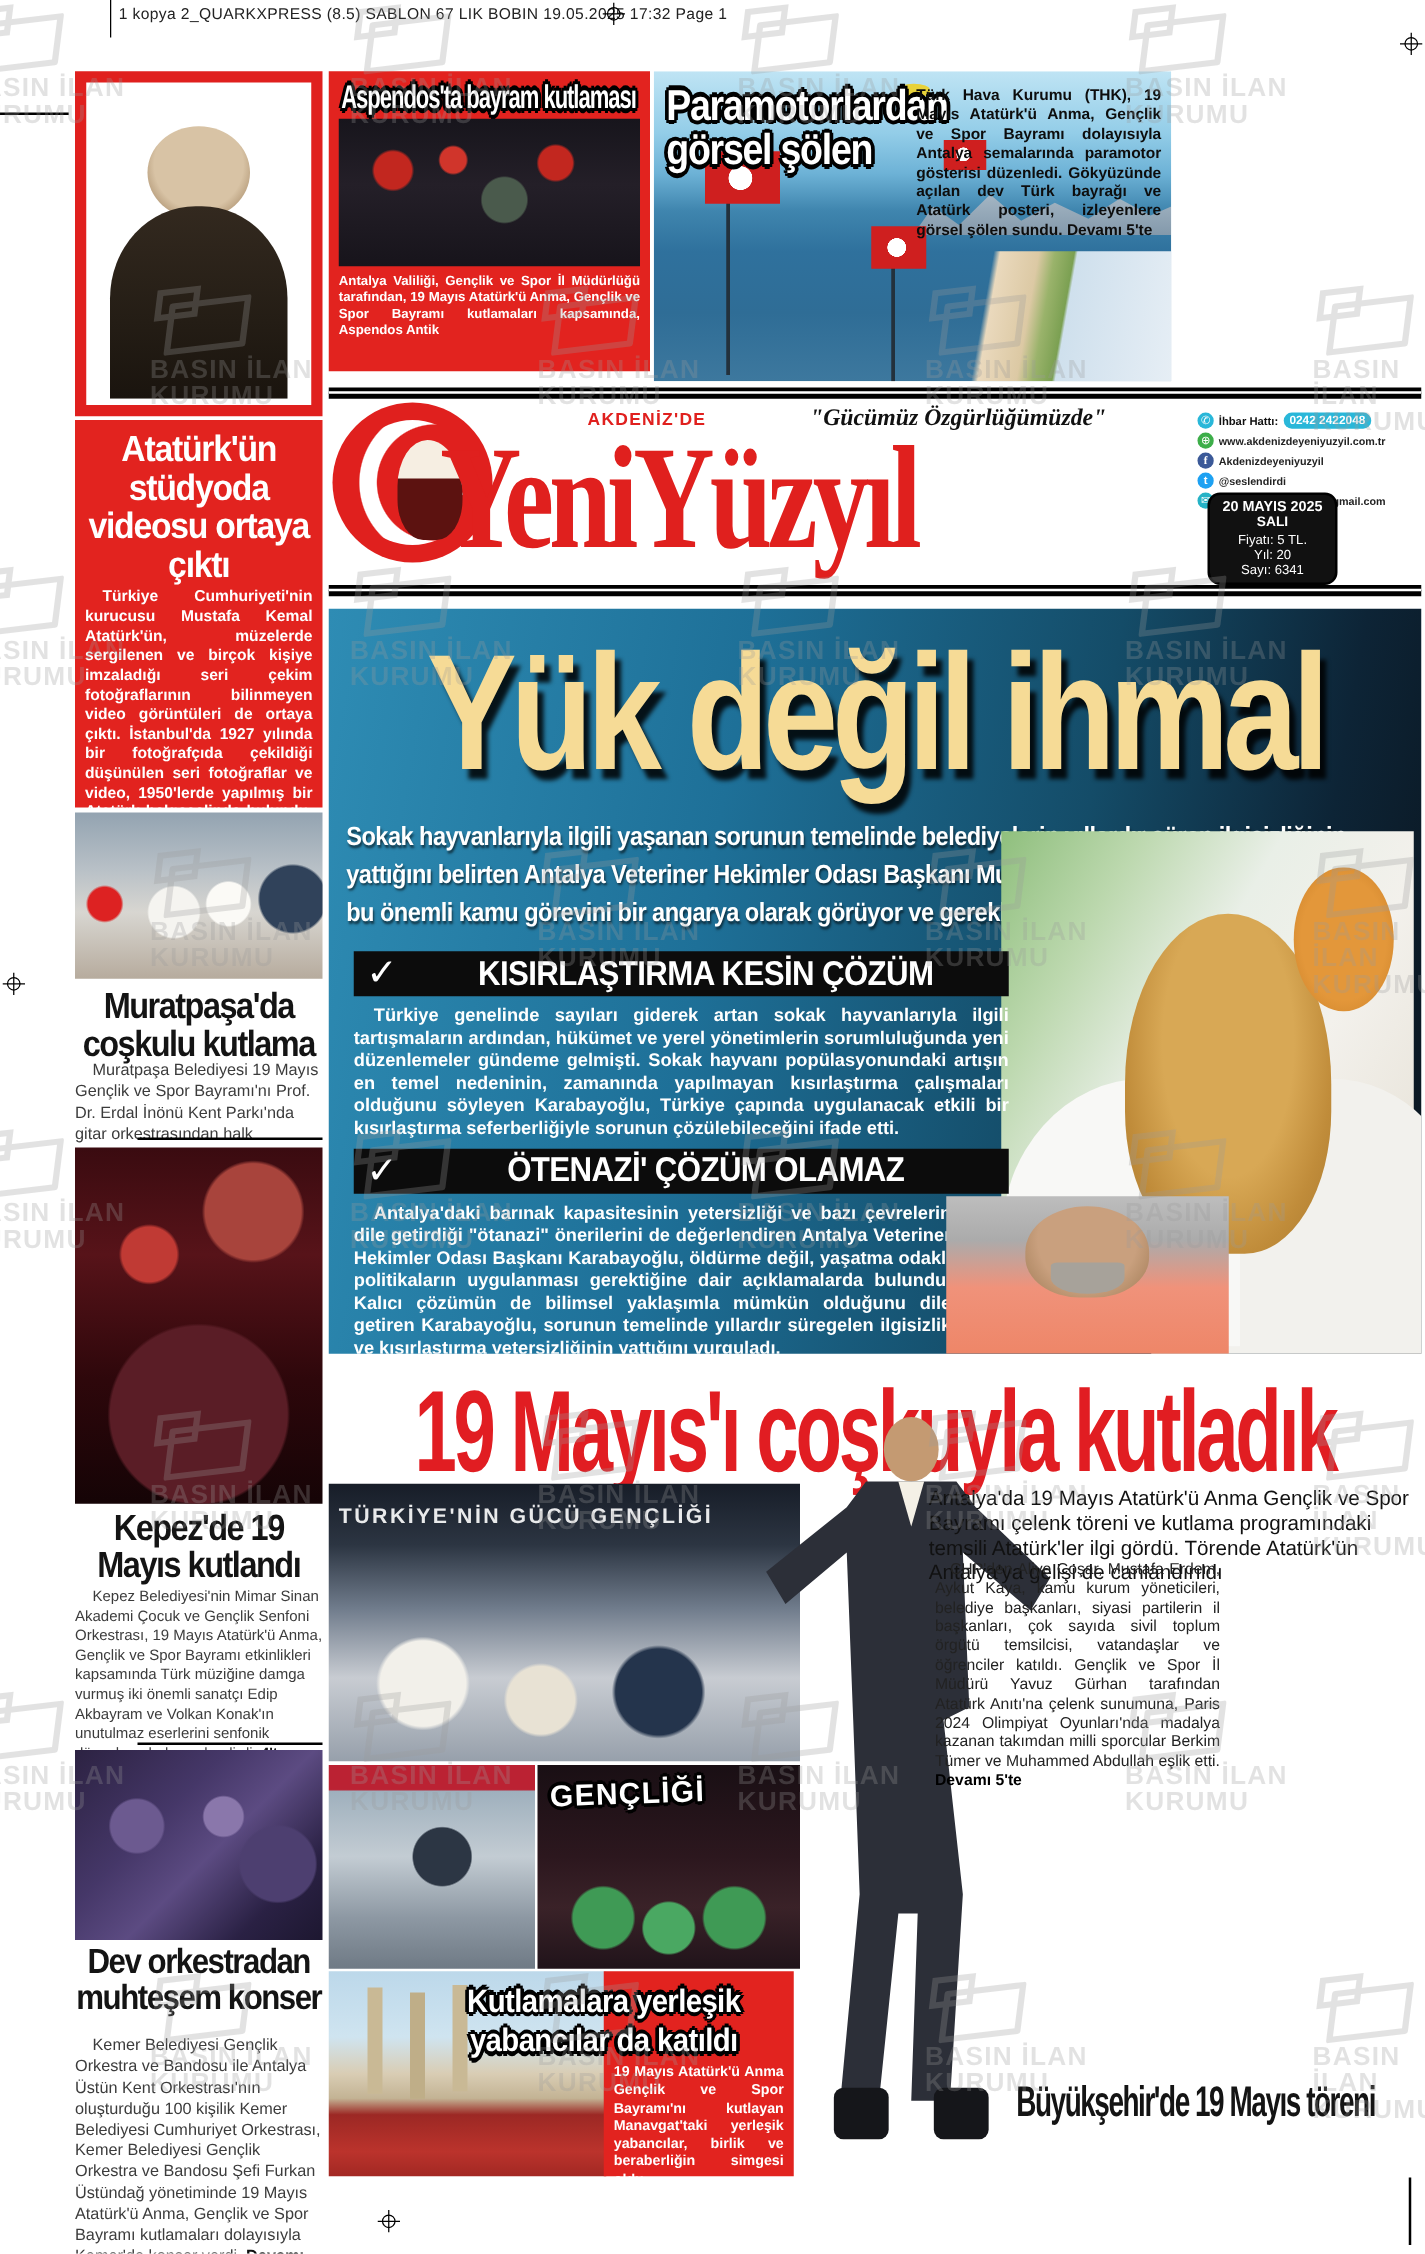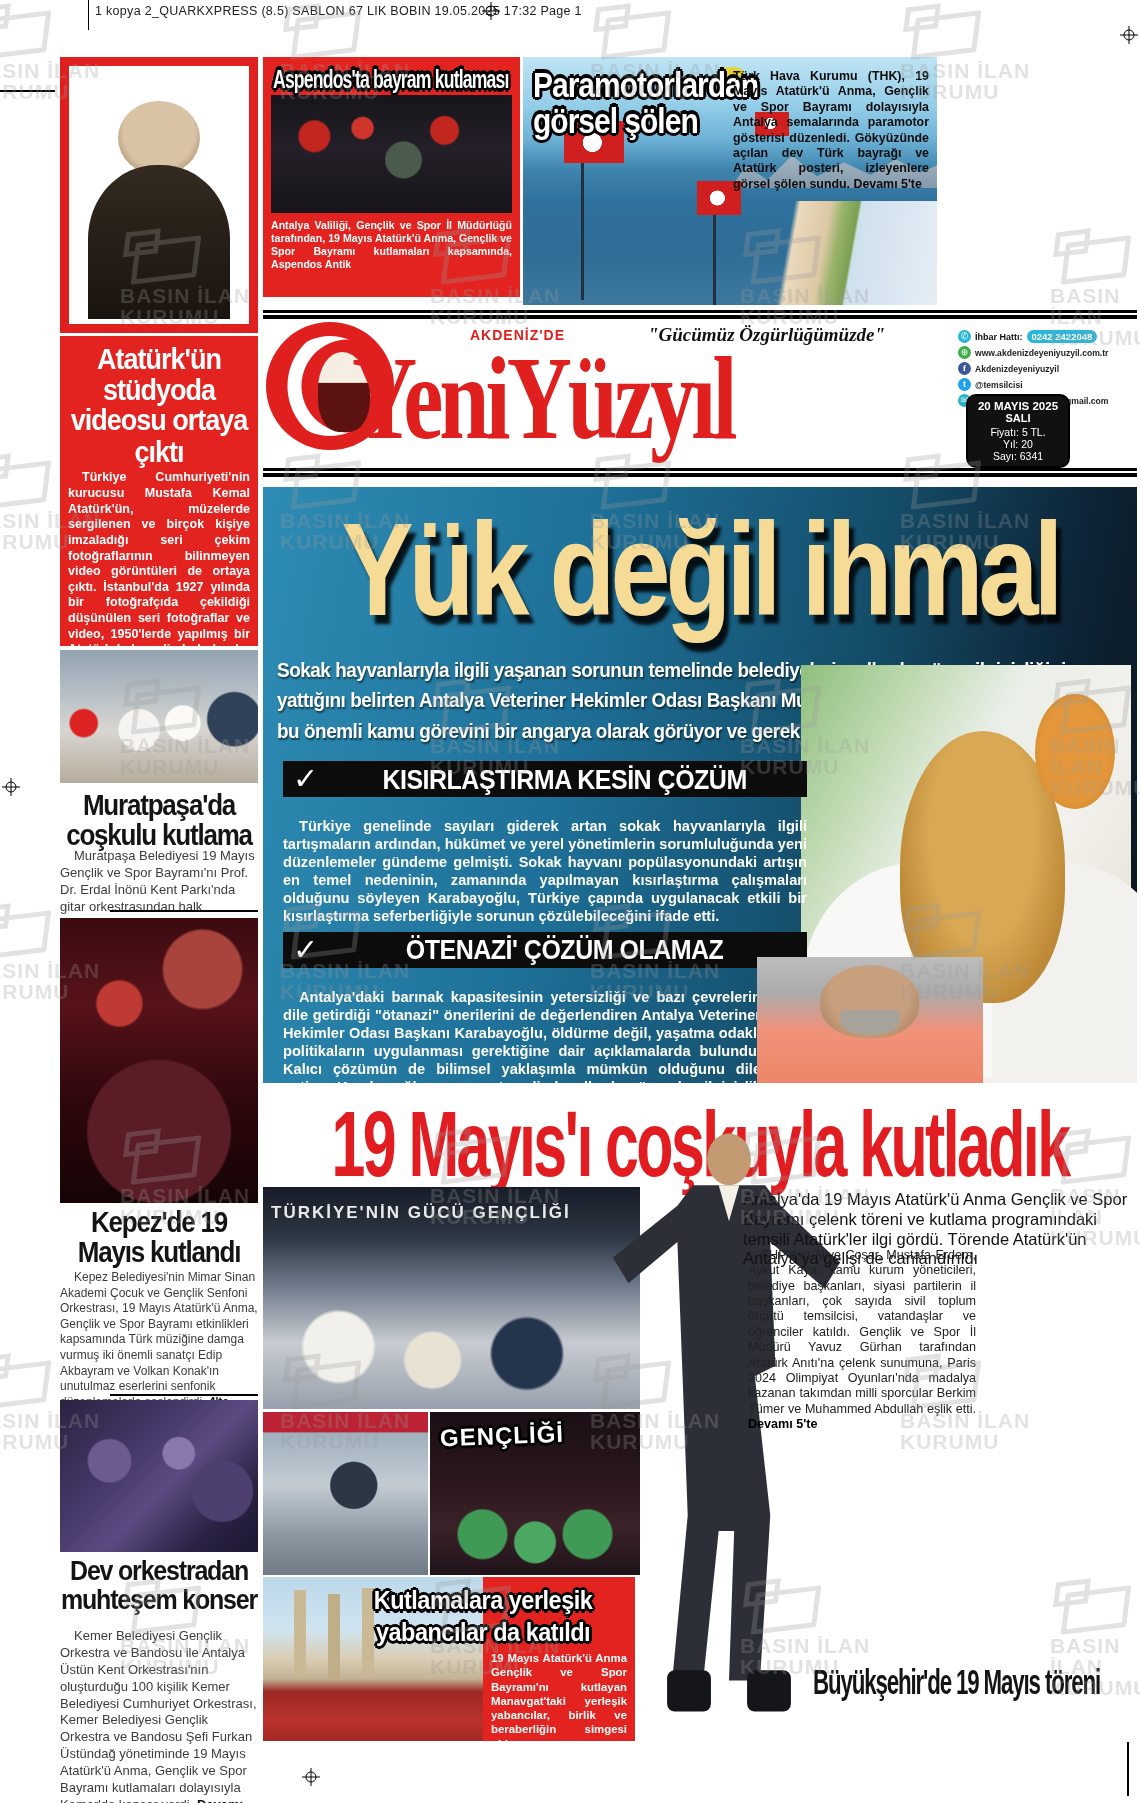--- a/index.html
+++ b/index.html
@@ -120,21 +120,21 @@
   .ms-headline{position:absolute;left:0;top:6px;width:100%;text-align:center;font-weight:bold;font-size:108px;
       letter-spacing:-5px;color:#f6db96;transform:scaleY(1.22);transform-origin:center top;
       text-shadow:5px 7px 3px rgba(0,0,0,.85);white-space:nowrap;}
   .ms-sub{position:absolute;left:14px;top:168px;width:860px;}
   .ms-sub span{display:block;white-space:nowrap;font-weight:bold;font-size:21px;color:#fff;line-height:1.45;
       letter-spacing:-.5px;transform:scaleX(.9);transform-origin:left center;text-shadow:1px 2px 2px rgba(0,0,0,.6);}
   .ms-left{position:absolute;left:20px;top:268px;width:524px;}
   .banner{display:flex;align-items:center;background:#0c0c0c;color:#fff;padding:3px 10px;margin:6px 0;}
   .banner .chk{font-size:30px;line-height:30px;margin-right:14px;}
   .banner .bt{flex:1;text-align:center;font-weight:bold;font-size:25px;letter-spacing:-.5px;transform:scaleY(1.1);}
-  .ms-body{margin:20px 0 6px 0;color:#fff;font-weight:bold;font-size:14.6px;line-height:1.24;text-align:justify;text-indent:16px;}
+  .ms-body{margin:7px 0 6px 0;color:#fff;font-weight:bold;font-size:14.6px;line-height:1.24;text-align:justify;text-indent:16px;}
   .ms-body.narrow{width:478px;}
   .vet{position:absolute;right:6px;top:178px;width:330px;height:412px;
       background:linear-gradient(120deg,#8fbf7d 0%,#bcd8ae 20%,#e9efe7 40%,#f3f1ec 62%,#e2dccf 100%);}
   .vet .dog{position:absolute;left:30%;top:16%;width:50%;height:66%;border-radius:50% 50% 42% 42%;
       background:radial-gradient(ellipse at 50% 38%,#d8a855 0 45%,#c08c3a 72%,#a9782d 100%);}
   .vet .kit{position:absolute;right:5%;top:7%;width:24%;height:28%;border-radius:50%;
       background:radial-gradient(ellipse at 50% 50%,#e3973a 0 60%,#c87f28 100%);}
   .vet .coat{position:absolute;left:0;bottom:0;width:58%;height:52%;border-radius:60% 40% 0 0;background:#f8f8f6;box-shadow:150px 30px 0 30px #f2f1ed;}
   .portrait{position:absolute;left:494px;top:470px;width:226px;height:126px;
       background:linear-gradient(180deg,#bdbdbd 0%,#ababab 28%,#f0927a 58%,#ee8668 100%);}
@@ -290,21 +290,21 @@
     <div class="crow">
       <span class="cic cweb">⊕</span>
       <span class="cval">www.akdenizdeyeniyuzyil.com.tr</span>
     </div>
     <div class="crow">
       <span class="cic cfb">f</span>
       <span class="cval">Akdenizdeyeniyuzyil</span>
     </div>
     <div class="crow">
       <span class="cic ctw">t</span>
-      <span class="cval">@temsilcisi</span>
+      <span class="cval">@seslendirdi</span>
     </div>
     <div class="crow">
       <span class="cic cmail">✉</span>
       <span class="cval">akdenizdeyeniyuzyil@gmail.com</span>
     </div>
   </div>
   <div class="abs datebox">
     <div class="l1">20 MAYIS 2025</div>
     <div class="l2">SALI</div>
     <div class="l3">Fiyatı: 5 TL.</div>

